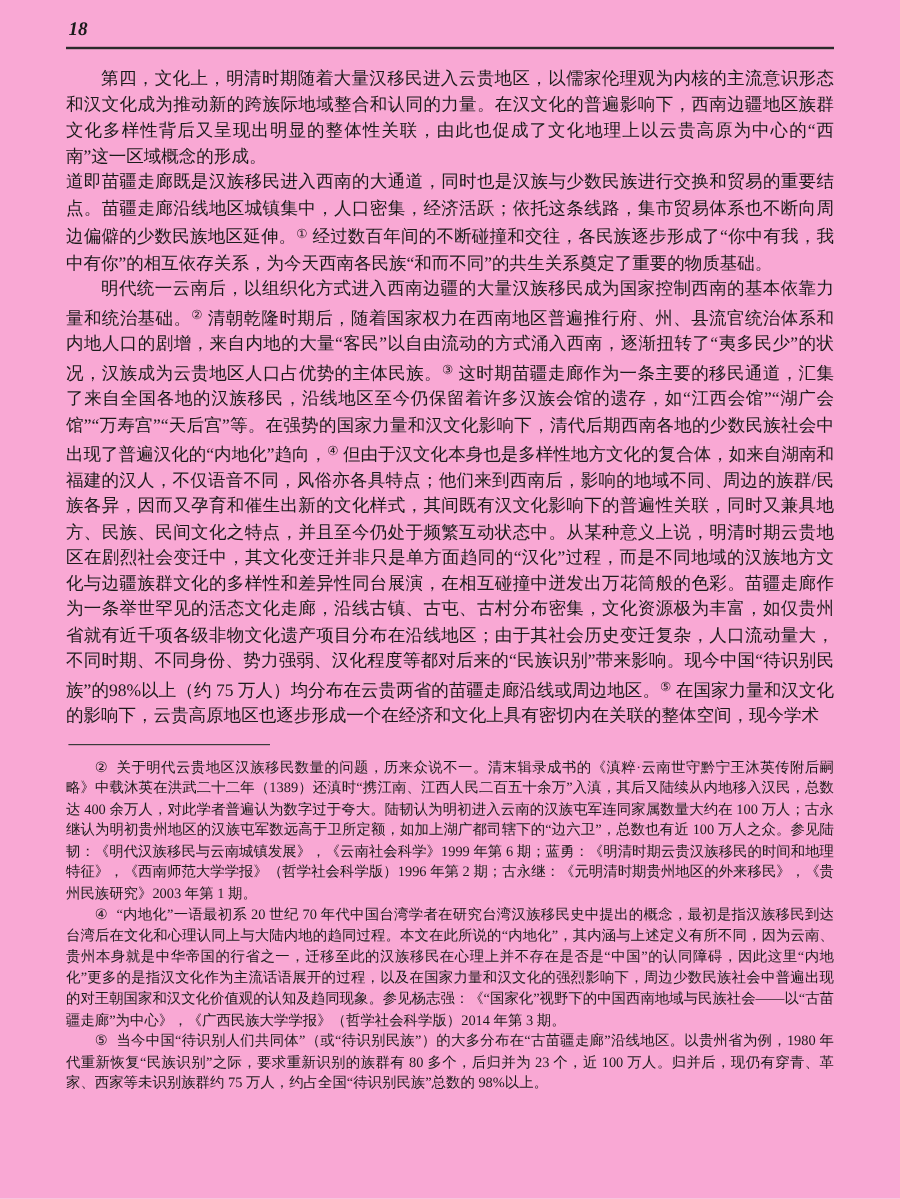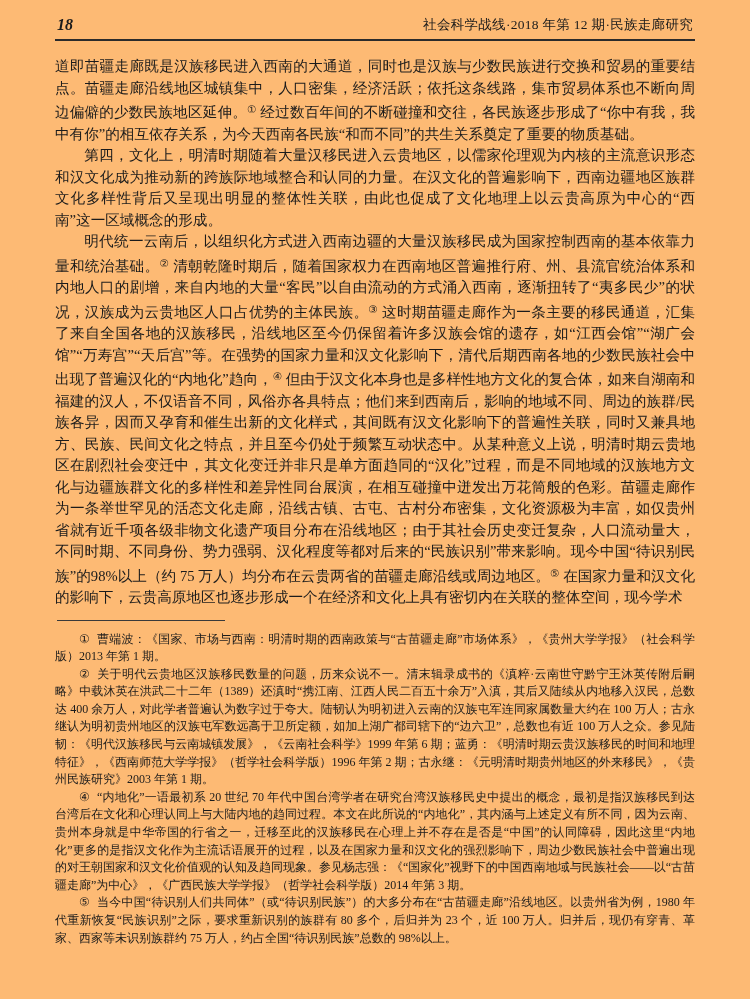--- a/index.html
+++ b/index.html
@@ -6,21 +6,21 @@
     margin: 0;
     padding: 0;
     background: #f4f3f0;
   }
   .page {
     position: relative;
     width: 750px;
     height: 999px;
     box-sizing: border-box;
     padding: 16px 55px 0 55px;
-    background: #fdba74;
+    background: #f9a8d4;
     color: #1b1b1b;
     font-family: "Liberation Serif", "DejaVu Serif", serif;
     overflow: hidden;
   }
   .header {
     display: flex;
     justify-content: space-between;
     align-items: flex-end;
     padding: 0 2px;
   }
@@ -66,30 +66,28 @@
     text-indent: 2em;
   }
   .fn-marker { margin-right: 7px; }
 </style>
 </head>
 <body>
 
 <div class="page">
   <div class="header">
     <span class="pagenum">18</span>
-    <span class="journal">社会科学战线·2018 年第 12 期·民族走廊研究</span>
   </div>
   <div class="header-rule"></div>
 
   <div class="body-text">
+      <p class="para indent"><span class="seg">第四，文化上，明清时期随着大量汉移民进入云贵地区，以儒家伦理观为内核的主流意识形态和汉文化成为推动新的跨族际地域整合和认同的力量。在汉文化的普遍影响下，西南边疆地区族群文化多样性背后又呈现出明显的整体性关联，由此也促成了文化地理上以云贵高原为中心的“西南”这一区域概念的形成。</span></p>
       <p class="para"><span class="seg">道即苗疆走廊既是汉族移民进入西南的大通道，同时也是汉族与少数民族进行交换和贸易的重要结点。苗疆走廊沿线地区城镇集中，人口密集，经济活跃；依托这条线路，集市贸易体系也不断向周边偏僻的少数民族地区延伸。</span><span class="noteref">①</span><span class="seg"> 经过数百年间的不断碰撞和交往，各民族逐步形成了“你中有我，我中有你”的相互依存关系，为今天西南各民族“和而不同”的共生关系奠定了重要的物质基础。</span></p>
-      <p class="para indent"><span class="seg">第四，文化上，明清时期随着大量汉移民进入云贵地区，以儒家伦理观为内核的主流意识形态和汉文化成为推动新的跨族际地域整合和认同的力量。在汉文化的普遍影响下，西南边疆地区族群文化多样性背后又呈现出明显的整体性关联，由此也促成了文化地理上以云贵高原为中心的“西南”这一区域概念的形成。</span></p>
       <p class="para indent"><span class="seg">明代统一云南后，以组织化方式进入西南边疆的大量汉族移民成为国家控制西南的基本依靠力量和统治基础。</span><span class="noteref">②</span><span class="seg"> 清朝乾隆时期后，随着国家权力在西南地区普遍推行府、州、县流官统治体系和内地人口的剧增，来自内地的大量“客民”以自由流动的方式涌入西南，逐渐扭转了“夷多民少”的状况，汉族成为云贵地区人口占优势的主体民族。</span><span class="noteref">③</span><span class="seg"> 这时期苗疆走廊作为一条主要的移民通道，汇集了来自全国各地的汉族移民，沿线地区至今仍保留着许多汉族会馆的遗存，如“江西会馆”“湖广会馆”“万寿宫”“天后宫”等。在强势的国家力量和汉文化影响下，清代后期西南各地的少数民族社会中出现了普遍汉化的“内地化”趋向，</span><span class="noteref">④</span><span class="seg"> 但由于汉文化本身也是多样性地方文化的复合体，如来自湖南和福建的汉人，不仅语音不同，风俗亦各具特点；他们来到西南后，影响的地域不同、周边的族群/民族各异，因而又孕育和催生出新的文化样式，其间既有汉文化影响下的普遍性关联，同时又兼具地方、民族、民间文化之特点，并且至今仍处于频繁互动状态中。从某种意义上说，明清时期云贵地区在剧烈社会变迁中，其文化变迁并非只是单方面趋同的“汉化”过程，而是不同地域的汉族地方文化与边疆族群文化的多样性和差异性同台展演，在相互碰撞中迸发出万花筒般的色彩。苗疆走廊作为一条举世罕见的活态文化走廊，沿线古镇、古屯、古村分布密集，文化资源极为丰富，如仅贵州省就有近千项各级非物文化遗产项目分布在沿线地区；由于其社会历史变迁复杂，人口流动量大，不同时期、不同身份、势力强弱、汉化程度等都对后来的“民族识别”带来影响。现今中国“待识别民族”的98%以上（约 75 万人）均分布在云贵两省的苗疆走廊沿线或周边地区。</span><span class="noteref">⑤</span><span class="seg"> 在国家力量和汉文化的影响下，云贵高原地区也逐步形成一个在经济和文化上具有密切内在关联的整体空间，现今学术</span></p>
     </div>
 
   <div class="fn-sep"></div>
   <div class="footnotes">
-      <p class="footnote"><span class="fn-marker">①</span><span>曹端波：《国家、市场与西南：明清时期的西南政策与“古苗疆走廊”市场体系》，《贵州大学学报》（社会科学版）2013 年第 1 期。</span></p>
       <p class="footnote"><span class="fn-marker">②</span><span>关于明代云贵地区汉族移民数量的问题，历来众说不一。清末辑录成书的《滇粹·云南世守黔宁王沐英传附后嗣略》中载沐英在洪武二十二年（1389）还滇时“携江南、江西人民二百五十余万”入滇，其后又陆续从内地移入汉民，总数达 400 余万人，对此学者普遍认为数字过于夸大。陆韧认为明初进入云南的汉族屯军连同家属数量大约在 100 万人；古永继认为明初贵州地区的汉族屯军数远高于卫所定额，如加上湖广都司辖下的“边六卫”，总数也有近 100 万人之众。参见陆韧：《明代汉族移民与云南城镇发展》，《云南社会科学》1999 年第 6 期；蓝勇：《明清时期云贵汉族移民的时间和地理特征》，《西南师范大学学报》（哲学社会科学版）1996 年第 2 期；古永继：《元明清时期贵州地区的外来移民》，《贵州民族研究》2003 年第 1 期。</span></p>
       <p class="footnote"><span class="fn-marker">④</span><span>“内地化”一语最初系 20 世纪 70 年代中国台湾学者在研究台湾汉族移民史中提出的概念，最初是指汉族移民到达台湾后在文化和心理认同上与大陆内地的趋同过程。本文在此所说的“内地化”，其内涵与上述定义有所不同，因为云南、贵州本身就是中华帝国的行省之一，迁移至此的汉族移民在心理上并不存在是否是“中国”的认同障碍，因此这里“内地化”更多的是指汉文化作为主流话语展开的过程，以及在国家力量和汉文化的强烈影响下，周边少数民族社会中普遍出现的对王朝国家和汉文化价值观的认知及趋同现象。参见杨志强：《“国家化”视野下的中国西南地域与民族社会——以“古苗疆走廊”为中心》，《广西民族大学学报》（哲学社会科学版）2014 年第 3 期。</span></p>
       <p class="footnote"><span class="fn-marker">⑤</span><span>当今中国“待识别人们共同体”（或“待识别民族”）的大多分布在“古苗疆走廊”沿线地区。以贵州省为例，1980 年代重新恢复“民族识别”之际，要求重新识别的族群有 80 多个，后归并为 23 个，近 100 万人。归并后，现仍有穿青、革家、西家等未识别族群约 75 万人，约占全国“待识别民族”总数的 98%以上。</span></p>
     </div>
 </div>
 
 </body></html>

